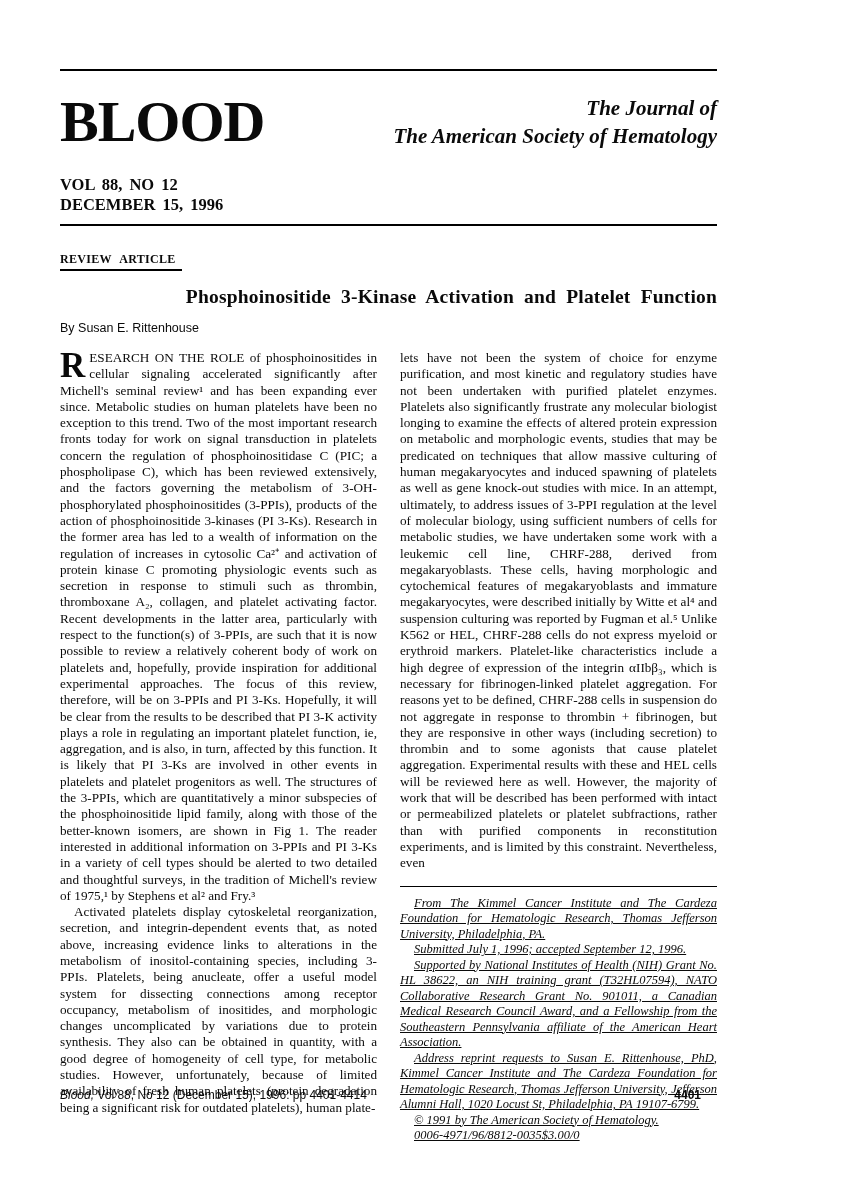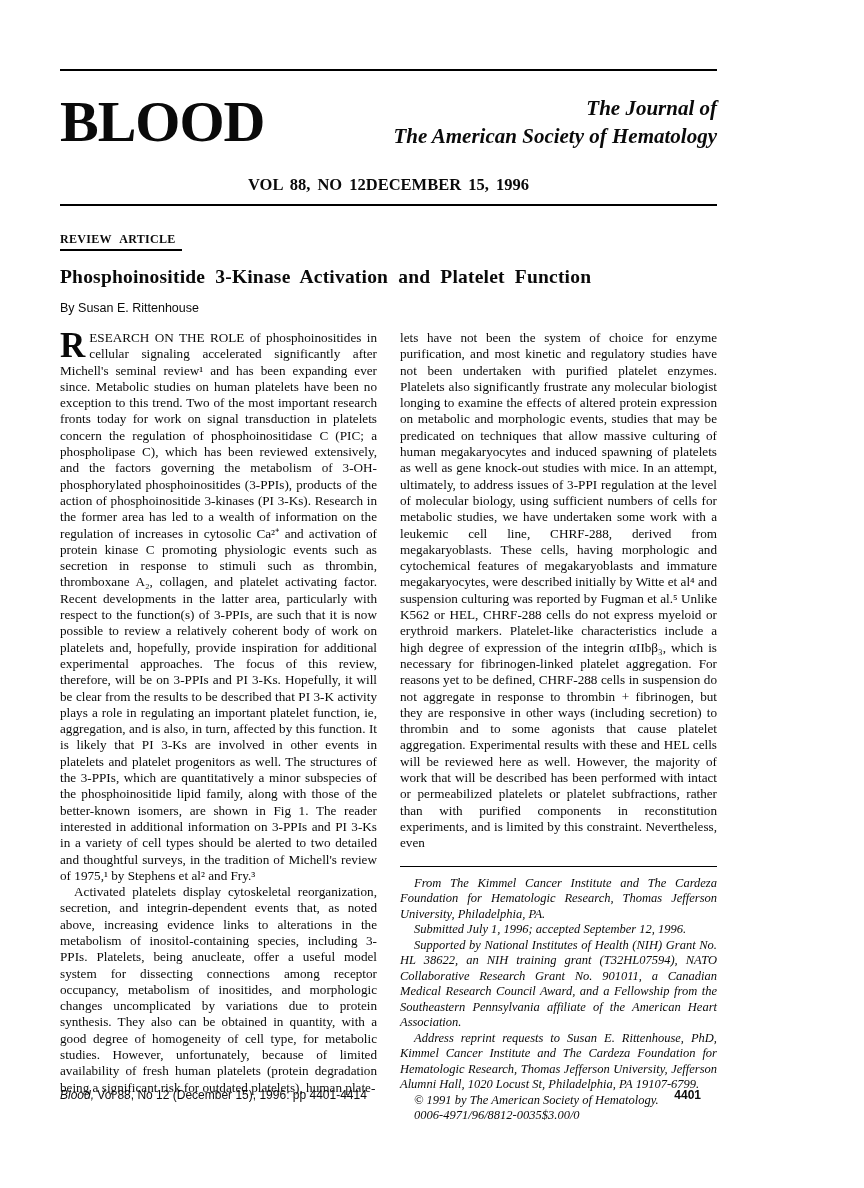--- a/index.html
+++ b/index.html
@@ -43,42 +43,43 @@
   .journal-subtitle {
     text-align: right;
     font-style: italic;
     font-weight: bold;
     font-size: 21px;
     line-height: 1.32;
     margin-top: 8px;
   }
   .vol-row {
     display: flex;
-    justify-content: center;
+    justify-content: flex-start;
     font-weight: bold;
     font-size: 16.5px;
     margin-top: 24px;
     word-spacing: 3px;
+    flex-direction: column;
   }
   .rule-2 {
     margin-top: 9px;
   }
   .section-label-wrap { margin-top: 23px; }
   .section-label {
     display: inline-block;
     font-weight: bold;
     font-size: 12px;
     word-spacing: 5px;
     letter-spacing: 0.3px;
     border-bottom: 2.5px solid #000;
     padding: 0 6px 2px 0;
   }
   .article-title {
     margin: 15px 0 0 0;
-    text-align: left;
+    text-align: right;
     font-size: 19.5px;
     font-weight: bold;
     letter-spacing: 0.2px;
     word-spacing: 5px;
   }
   .byline {
     font-family: "Liberation Sans", sans-serif;
     font-size: 12.5px;
     margin-top: 13px;
   }
@@ -107,20 +108,21 @@
     border-top: 1.5px solid #000;
     margin: 14px 0 9px 0;
   }
   .footnotes p {
     font-style: italic;
     font-size: 12.5px;
     line-height: 15.5px;
     text-indent: 14px;
     text-align: justify;
     margin: 0;
+    text-decoration: underline;
   }
   .page-footer {
     position: absolute;
     left: 60px;
     right: 59px;
     top: 1088px;
     display: flex;
     justify-content: space-between;
     align-items: baseline;
     font-family: "Liberation Sans", sans-serif;

